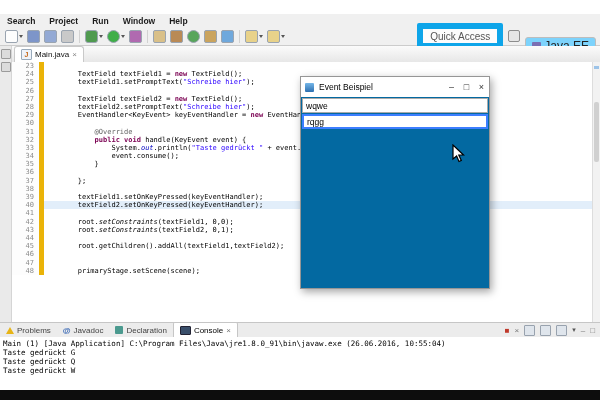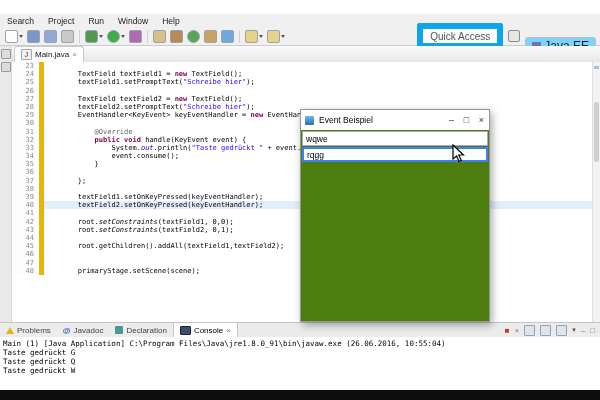--- a/index.html
+++ b/index.html
@@ -5,21 +5,21 @@
   html,body{margin:0;padding:0;background:#666;}
   .screen{position:relative;width:600px;height:400px;overflow:hidden;background:#fff;
           font-family:"Liberation Sans",sans-serif;-webkit-font-smoothing:antialiased;}
   
   .titlebar{position:absolute;left:0;top:0;width:600px;height:14px;background:#3a3a3c;
             display:flex;align-items:center;color:#c9c9c9;font-size:8px;}
   .app-icon{width:7px;height:7px;border-radius:50%;background:#8a7ac2;margin:0 4px 0 3px;}
   
   .menubar{position:absolute;left:0;top:14px;width:600px;height:13px;background:#f0f0f0;
            border-bottom:1px solid #e2e2e2;display:flex;align-items:center;font-size:8.5px;color:#1c1c1c;}
-  .menubar span{padding:0 7px;}
+  .menubar span{padding:0 7px;font-weight:bold;}
   
   .toolbar{position:absolute;left:0;top:27px;width:600px;height:19px;background:#f0f0f0;
            border-bottom:1px solid #cccccc;display:flex;align-items:center;box-sizing:border-box;padding-left:3px;}
   .tb-i{width:11px;height:11px;margin:0 2px;border:1px solid #9aa4b0;border-radius:2px;
         background:#dde4ec;display:inline-block;position:relative;}
   .tb-i.dd{margin-right:7px;}
   .tb-i.dd::after{content:"";position:absolute;right:-6px;top:4px;border:2px solid transparent;border-top:3px solid #555;}
   .i-new-wizard{background:#fdfdfd;}
   .i-save{background:#7d95c9;}
   .i-save-all{background:#93a9d4;}
@@ -62,21 +62,21 @@
   .crow.hl .code{background:#e2eefa;}
   .k{color:#7b0052;font-weight:bold;}
   .s{color:#2a00ff;}
   .a{color:#646464;}
   .sf{color:#0000c0;font-style:italic;}
   .sm{font-style:italic;}
   .ruler{position:absolute;right:0;top:62px;width:8px;height:260px;background:#f2f2f2;border-left:1px solid #ddd;box-sizing:border-box;}
   .ruler .mark{position:absolute;left:1px;width:5px;height:3px;background:#9cc3e8;top:4px;}
   .ruler .thumb{position:absolute;left:1px;width:5px;height:60px;background:#d0d0d0;top:40px;border-radius:2px;}
   
-  .dialog{position:absolute;left:300px;top:109px;width:190px;height:213px;background:#4d7c0f;
+  .dialog{position:absolute;left:300px;top:76px;width:190px;height:213px;background:#0369a1;
           border:1px solid #969696;box-shadow:2px 3px 8px rgba(0,0,0,.35);z-index:20;box-sizing:border-box;}
   .dlg-title{height:20px;background:#fff;display:flex;align-items:center;font-size:8.5px;color:#000;}
   .dlg-icon{width:9px;height:9px;margin:0 5px 0 4px;background:linear-gradient(#74b6e8,#2d6fb0);border-radius:1px;}
   .dlg-controls{margin-left:auto;display:flex;}
   .dlg-controls span{width:15px;text-align:center;font-size:9px;color:#333;line-height:20px;}
   .dlg-body{padding:1px;}
   .dlg-body input{display:block;width:100%;box-sizing:border-box;height:15px;margin-bottom:1px;
                   border:1px solid #aaaaaa;font-family:"Liberation Sans",sans-serif;font-size:8.5px;
                   padding:0 3px;background:#fff;color:#000;outline:none;}
   .dlg-body input.focused{border:2px solid #3d7eff;}

